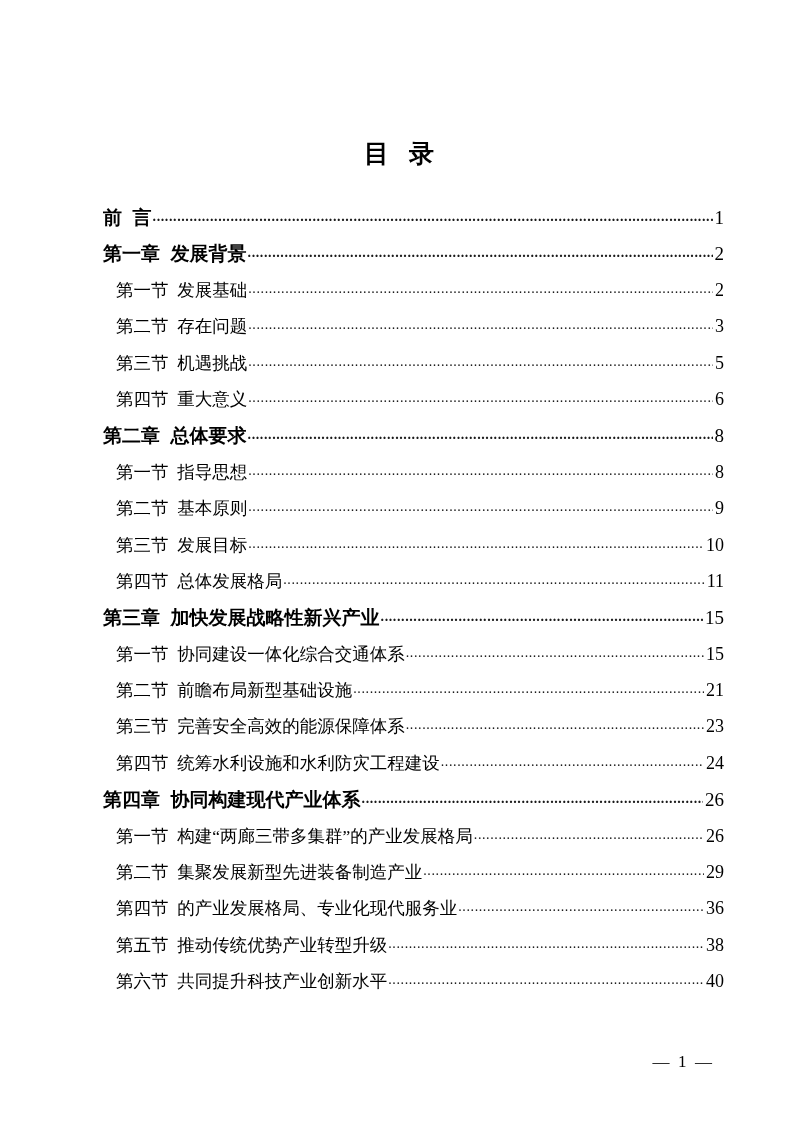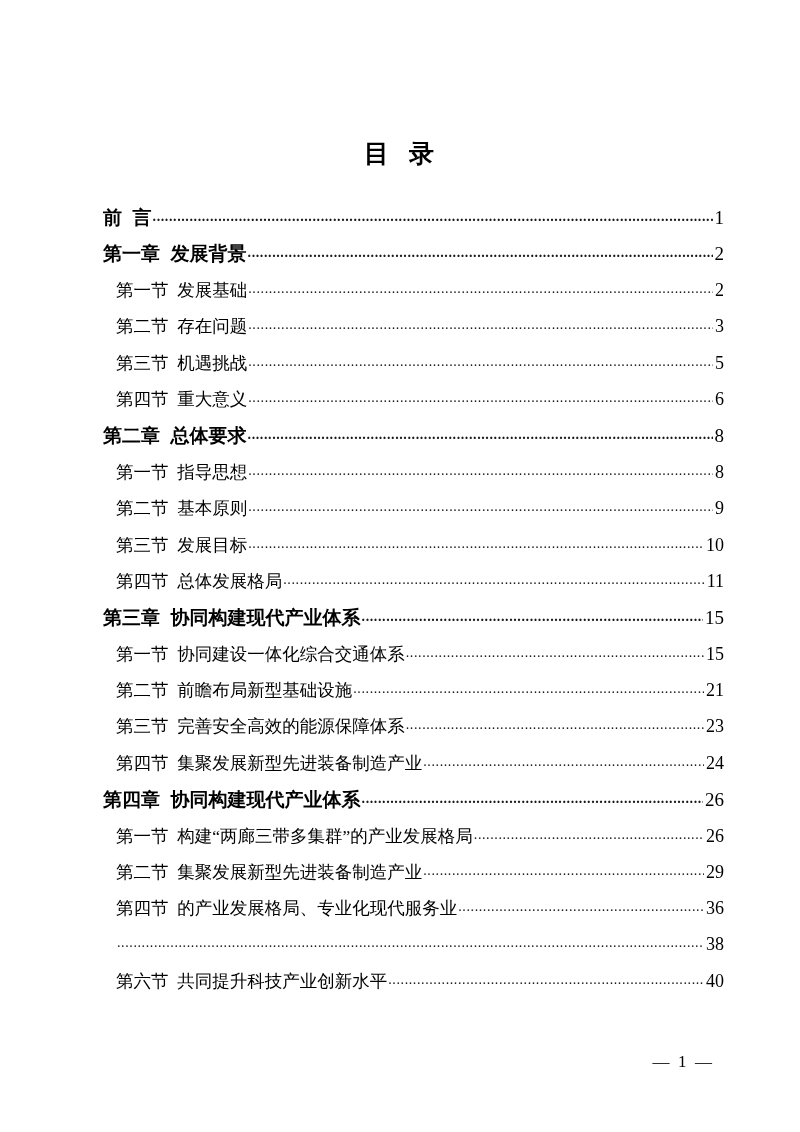--- a/index.html
+++ b/index.html
@@ -173,41 +173,41 @@
         <span class="entry-label">第三节  发展目标</span>
         <span class="entry-leader"></span>
         <span class="entry-page">10</span>
       </div>
       <div class="toc-entry level-section">
         <span class="entry-label">第四节  总体发展格局</span>
         <span class="entry-leader"></span>
         <span class="entry-page">11</span>
       </div>
       <div class="toc-entry level-chapter">
-        <span class="entry-label">第三章  协同构建现代产业体系</span>
+        <span class="entry-label">第三章  加快发展战略性新兴产业</span>
         <span class="entry-leader"></span>
         <span class="entry-page">15</span>
       </div>
       <div class="toc-entry level-section">
         <span class="entry-label">第一节  协同建设一体化综合交通体系</span>
         <span class="entry-leader"></span>
         <span class="entry-page">15</span>
       </div>
       <div class="toc-entry level-section">
         <span class="entry-label">第二节  前瞻布局新型基础设施</span>
         <span class="entry-leader"></span>
         <span class="entry-page">21</span>
       </div>
       <div class="toc-entry level-section">
         <span class="entry-label">第三节  完善安全高效的能源保障体系</span>
         <span class="entry-leader"></span>
         <span class="entry-page">23</span>
       </div>
       <div class="toc-entry level-section">
-        <span class="entry-label">第四节  集聚发展新型先进装备制造产业</span>
+        <span class="entry-label">第四节  统筹水利设施和水利防灾工程建设</span>
         <span class="entry-leader"></span>
         <span class="entry-page">24</span>
       </div>
       <div class="toc-entry level-chapter">
         <span class="entry-label">第四章  协同构建现代产业体系</span>
         <span class="entry-leader"></span>
         <span class="entry-page">26</span>
       </div>
       <div class="toc-entry level-section">
         <span class="entry-label">第一节  构建“两廊三带多集群”的产业发展格局</span>
@@ -218,20 +218,21 @@
         <span class="entry-label">第二节  集聚发展新型先进装备制造产业</span>
         <span class="entry-leader"></span>
         <span class="entry-page">29</span>
       </div>
       <div class="toc-entry level-section">
         <span class="entry-label">第四节  的产业发展格局、专业化现代服务业</span>
         <span class="entry-leader"></span>
         <span class="entry-page">36</span>
       </div>
       <div class="toc-entry level-section">
+        <span class="entry-label">第五节  推动传统优势产业转型升级</span>
         <span class="entry-leader"></span>
         <span class="entry-page">38</span>
       </div>
       <div class="toc-entry level-section">
         <span class="entry-label">第六节  共同提升科技产业创新水平</span>
         <span class="entry-leader"></span>
         <span class="entry-page">40</span>
       </div>
     </div>
 

